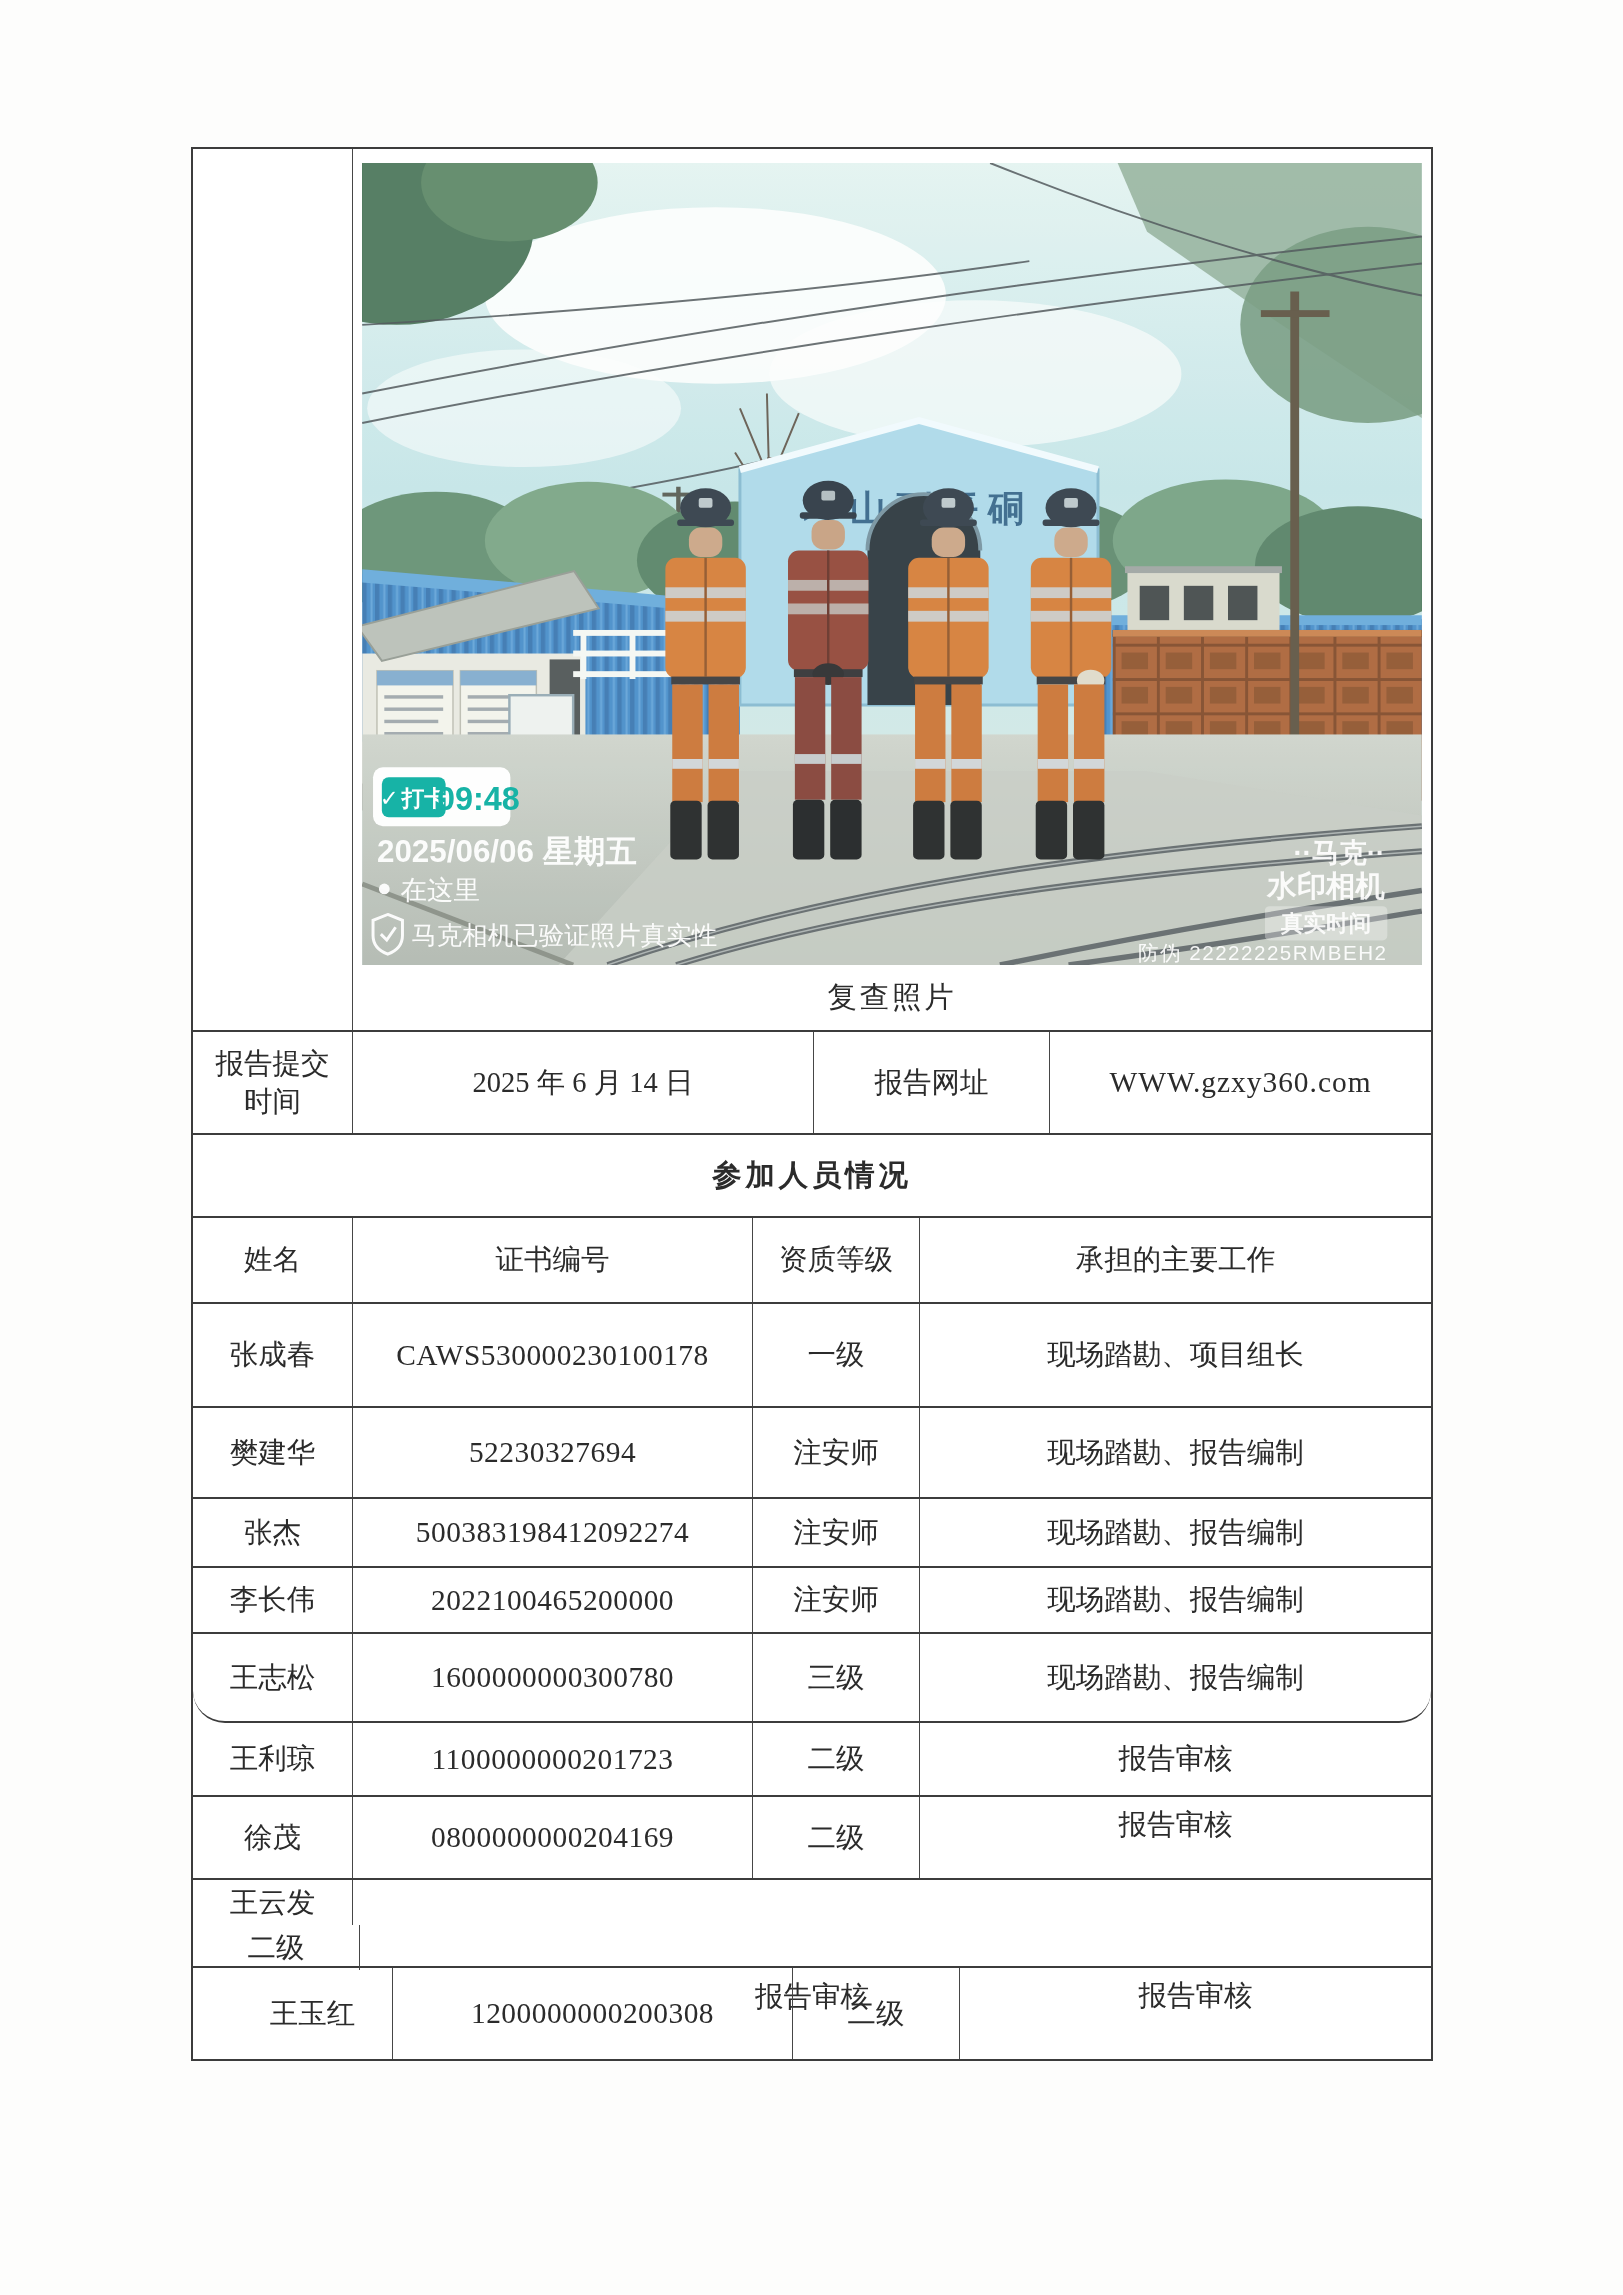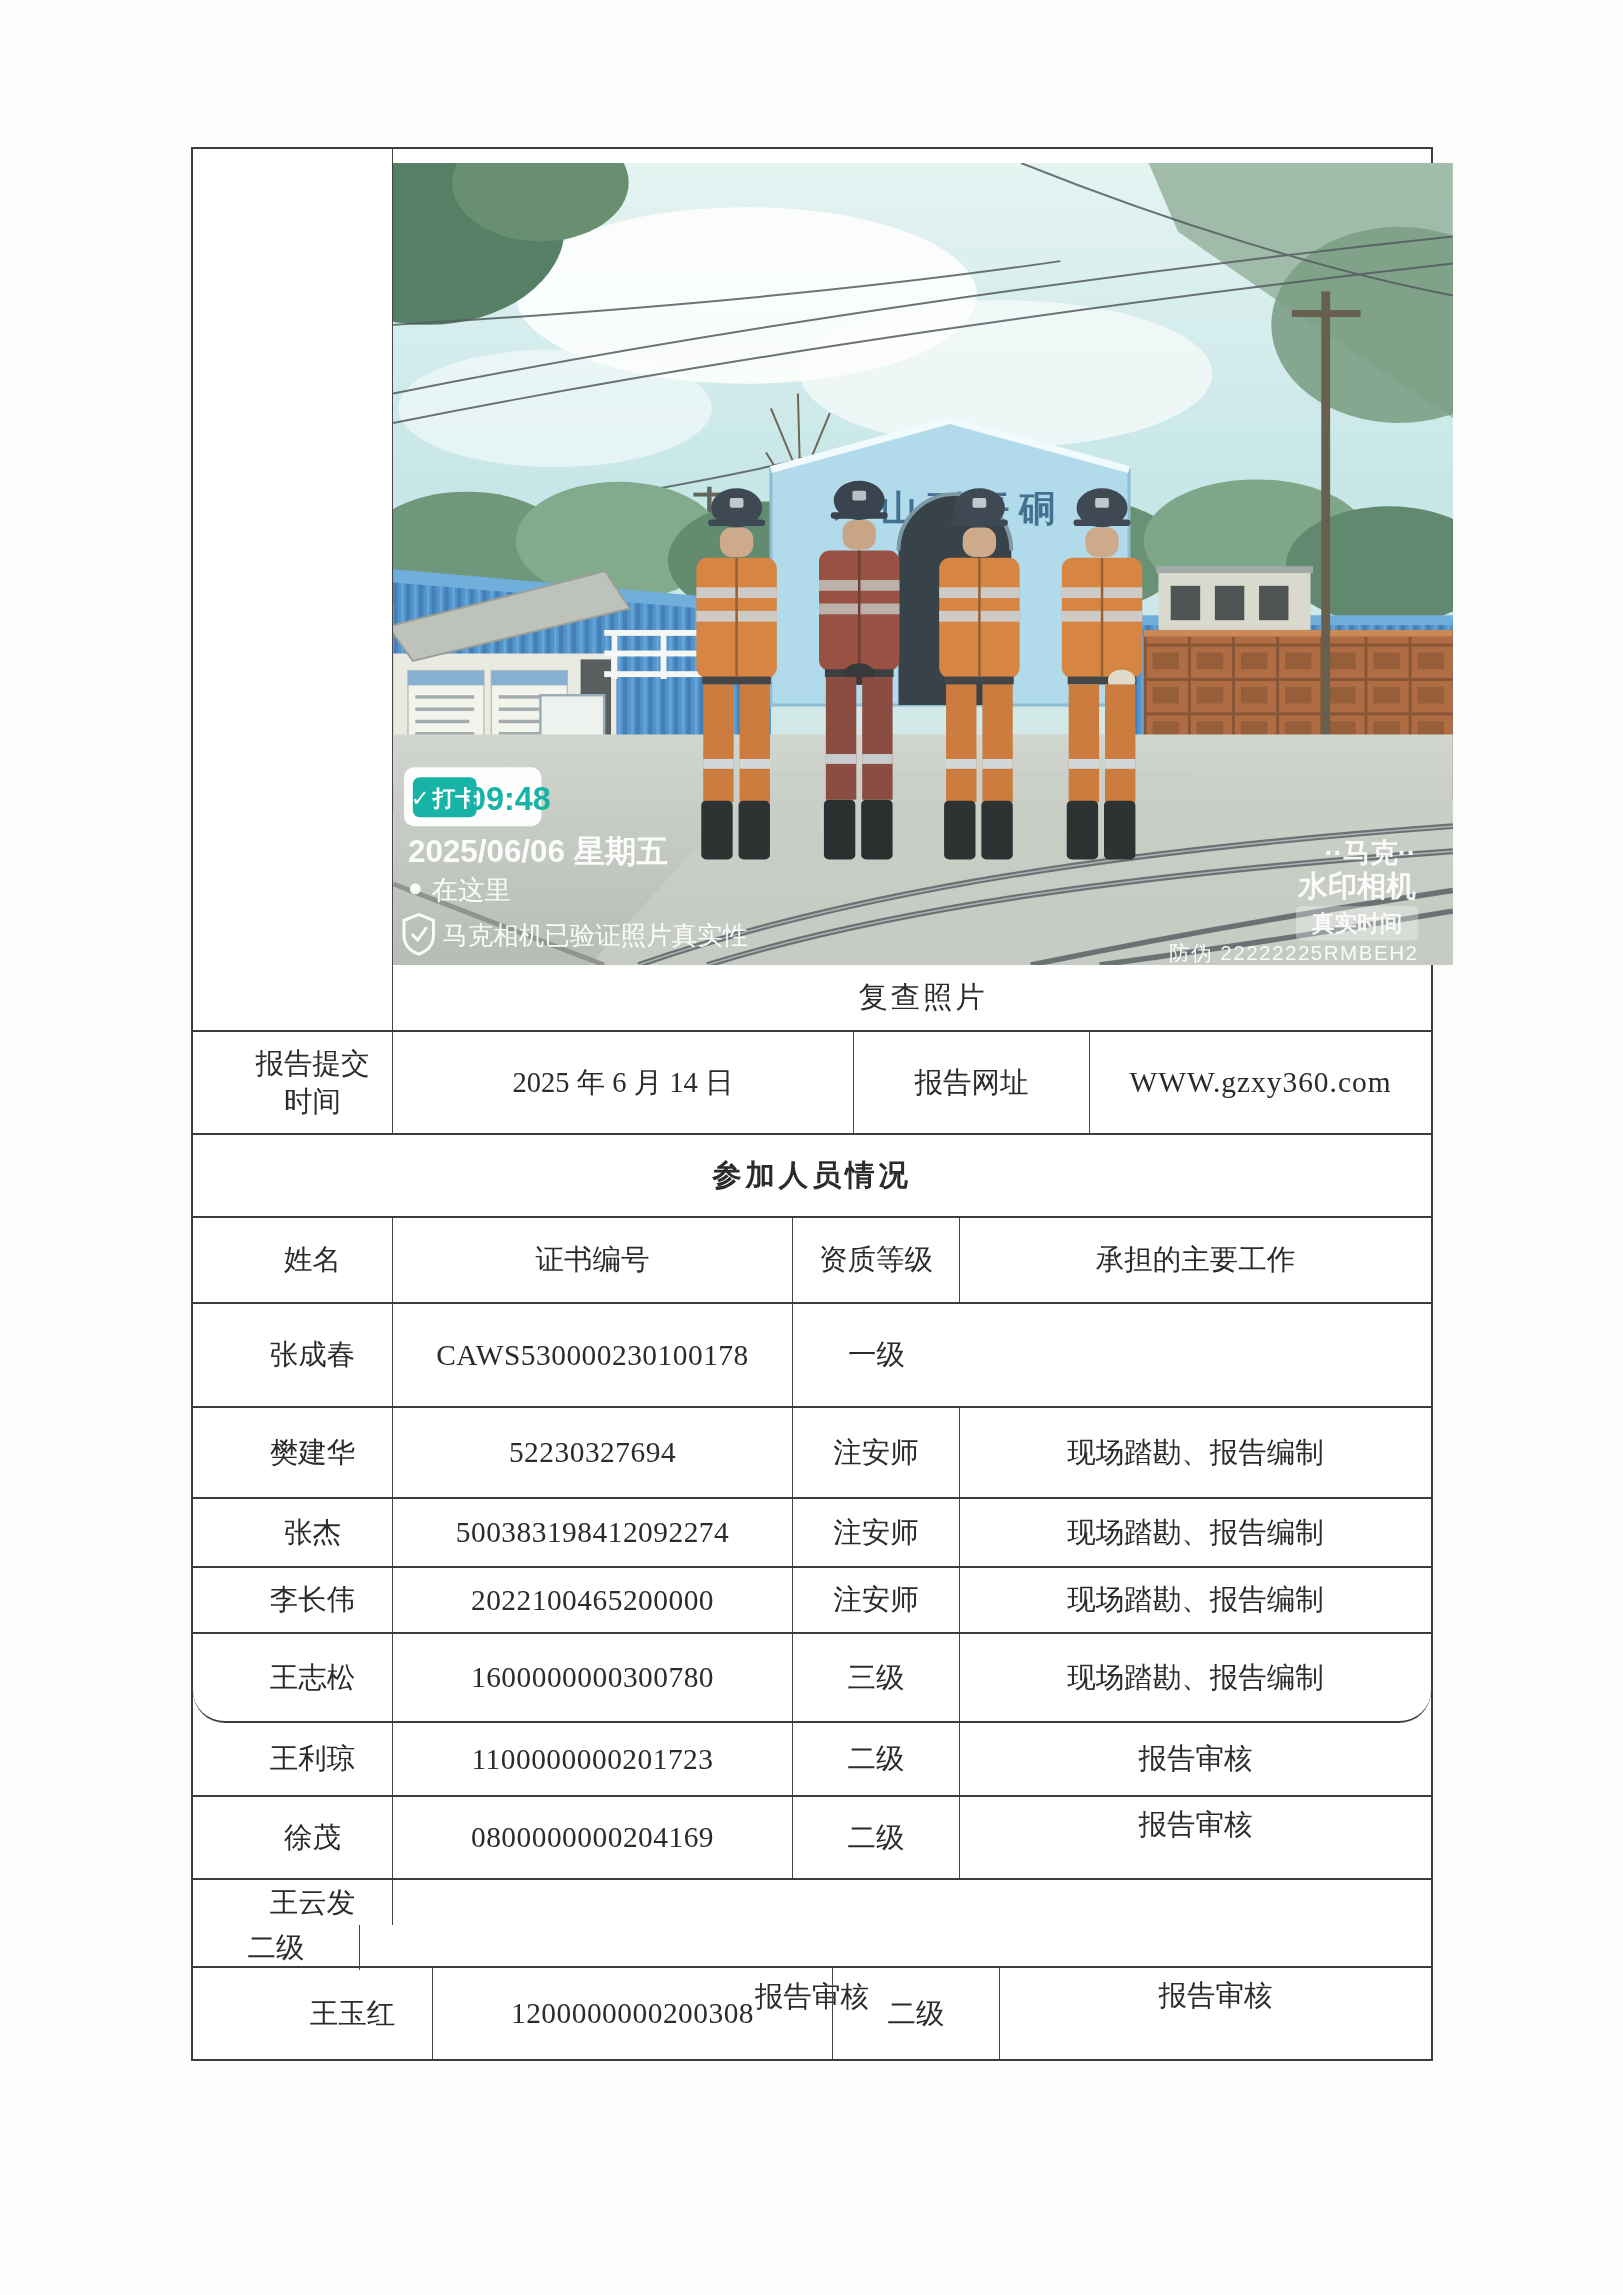--- a/index.html
+++ b/index.html
@@ -3,21 +3,21 @@
 <meta charset="utf-8">
 <style>
   html,body{margin:0;padding:0;background:#ffffff;}
   body{width:1623px;height:2295px;position:relative;font-family:"Liberation Serif","DejaVu Serif",serif;color:#2b2b2b;}
   .page{position:absolute;inset:0;background:#fdfdfc;}
   .doc-table{position:absolute;left:191px;top:147px;width:1242px;border:2.5px solid #3c3c3c;box-sizing:border-box;background:#fff;}
   .trow{display:flex;border-bottom:2px solid #3c3c3c;box-sizing:border-box;align-items:stretch;}
   .trow:last-child{border-bottom:none;padding-left:40px;}
   .cell{box-sizing:border-box;border-right:1.5px solid #464646;display:flex;align-items:center;justify-content:center;text-align:center;font-size:28.5px;line-height:1.3;padding:3.9px 6.9px;}
   .cell:last-child{border-right:none;}
-  .c1{width:160px;flex:none;margin-left:40px;}
+  .c1{width:160px;flex:none;}
   .c2s{width:461px;flex:none;}
   .c3s{width:236px;flex:none;}
   .c2{width:400px;flex:none;}
   .c3{width:167px;flex:none;}
   .cflex{flex:1;}
   .photo-row{height:883px;}
   .photo-cell{flex:1;border-right:none;flex-direction:column;justify-content:flex-start;padding:13.7px 0 0 0;}
   .caption{height:76px;display:flex;align-items:center;justify-content:center;font-size:29.4px;letter-spacing:2.9px;}
   .submit-row{height:103px;}
   .label-narrow{max-width:128px;display:inline-block;}
@@ -309,20 +309,21 @@
       <div class="cell c2">证书编号</div>
       <div class="cell c3">资质等级</div>
       <div class="cell cflex">承担的主要工作</div>
     </div>
 
     <div>
   <div class="trow" style="height: 104px;">
     <div class="cell c1">张成春</div>
     <div class="cell c2 num">CAWS530000230100178</div>
     <div class="cell c3">一级</div>
+    <div class="cell cflex work">现场踏勘、项目组长</div>
   </div>
 
   <div class="trow" style="height: 91px;">
     <div class="cell c1">樊建华</div>
     <div class="cell c2 num">52230327694</div>
     <div class="cell c3">注安师</div>
     <div class="cell cflex work">现场踏勘、报告编制</div>
   </div>
 
   <div class="trow" style="height: 69px; justify-content: space-between;">

